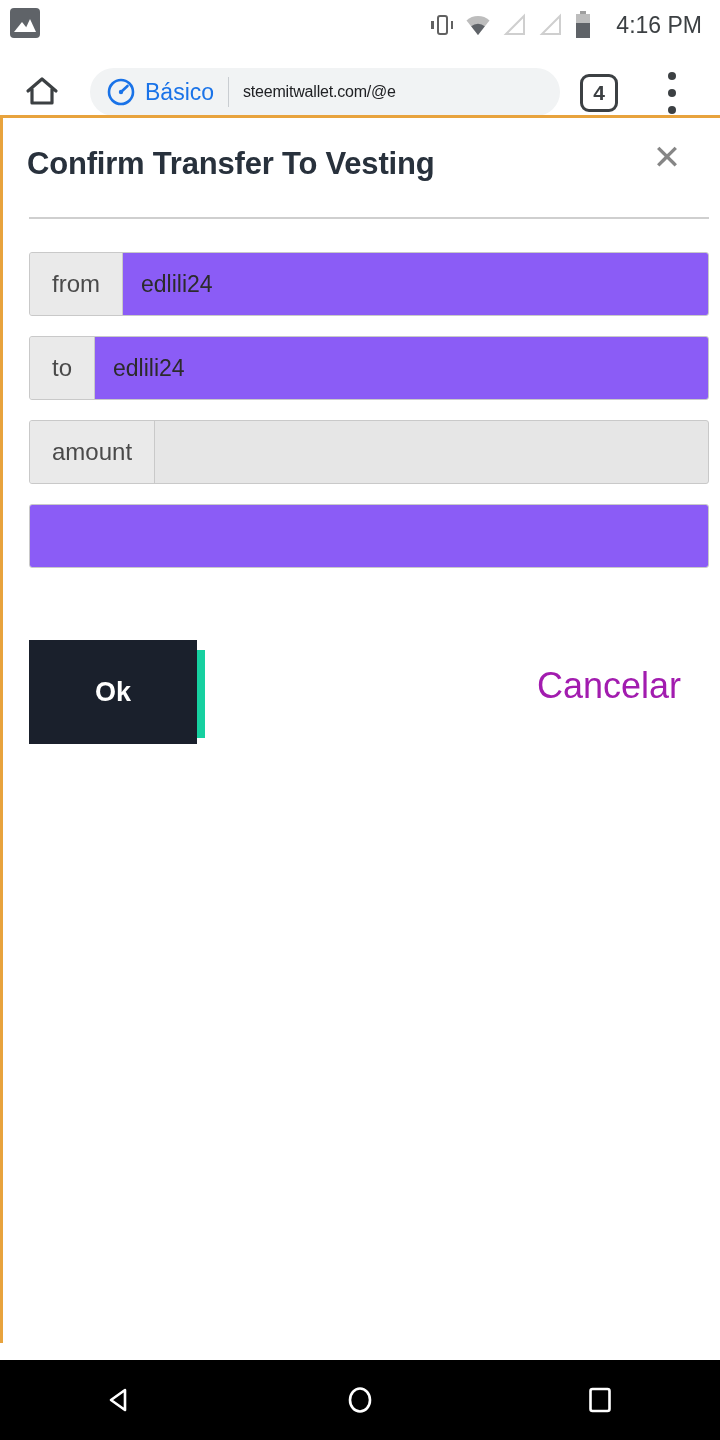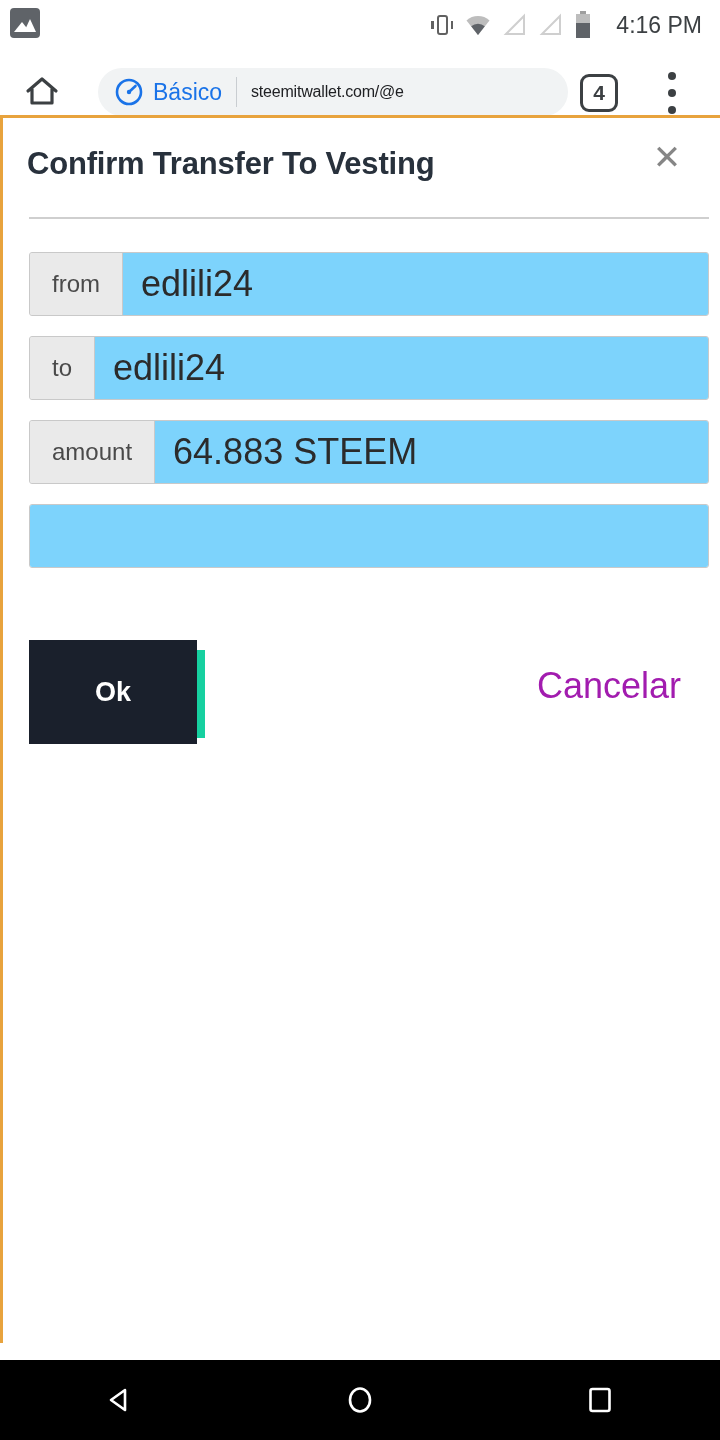--- a/index.html
+++ b/index.html
@@ -57,21 +57,21 @@
   
   .toolbar {
     position: absolute; top: 50px; left: 0; width: 720px; height: 82px;
     background: #ffffff; display: flex; align-items: center;
   }
   .tb-home {
     position: absolute; left: 16px; top: 16px;
     width: 52px; height: 52px; display: flex; align-items: center; justify-content: center;
   }
   .urlbar {
-    position: absolute; left: 98px; top: 18px;
+    position: absolute; left: 90px; top: 18px;
     width: 470px; height: 48px;
     background: #f1f3f4; border-radius: 24px;
     display: flex; align-items: center; overflow: hidden;
   }
   .lite-badge { display: flex; align-items: center; padding-left: 16px; flex: none; }
   .lite-label {
     font-size: 23px; color: #1a73e8; margin-left: 9px; white-space: nowrap;
   }
   .url-div {
     width: 1px; height: 30px; background: #c9cdd1; margin: 0 14px; flex: none;
@@ -127,22 +127,22 @@
   }
   .field-label {
     display: flex; align-items: center; justify-content: center;
     padding: 0 22px;
     background: #eaeaea; border-right: 1px solid #c9c9c9;
     font-size: 24px; color: #4a4a4a; white-space: nowrap;
   }
   .field-value {
     flex: 1; display: flex; align-items: center;
     padding: 0 18px;
-    font-size: 36px; color: #2b2b2b;
-    background: #7dd3fc;
+    font-size: 23px; color: #2b2b2b;
+    background: #8b5cf6;
   }
 
   .actions {
     position: absolute; left: 26px; top: 522px; width: 680px; height: 110px;
   }
   .ok-wrap { position: absolute; left: 0; top: 0; }
   .ok-shadow {
     position: absolute; left: 8px; top: 10px;
     width: 168px; height: 88px; background: #16d0a0;
   }
@@ -253,21 +253,20 @@
         <div class="field-value">edlili24</div>
       </div>
 
       <div class="field-row">
         <div class="field-label">to</div>
         <div class="field-value">edlili24</div>
       </div>
 
       <div class="field-row">
         <div class="field-label">amount</div>
-        <div class="field-value">64.883 STEEM</div>
       </div>
 
       <div class="field-row">
         <div class="field-value"></div>
       </div>
     </div>
 
     <div class="actions">
       <div class="ok-wrap">
         <div class="ok-shadow"></div>

